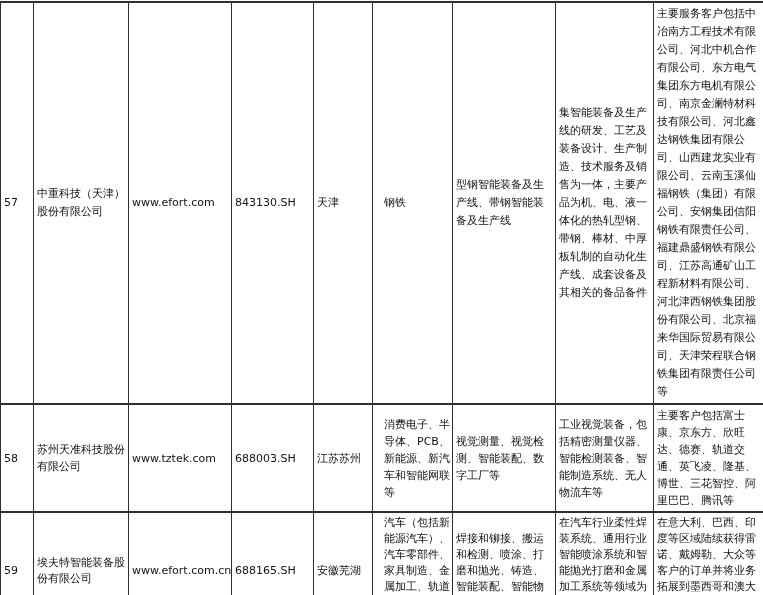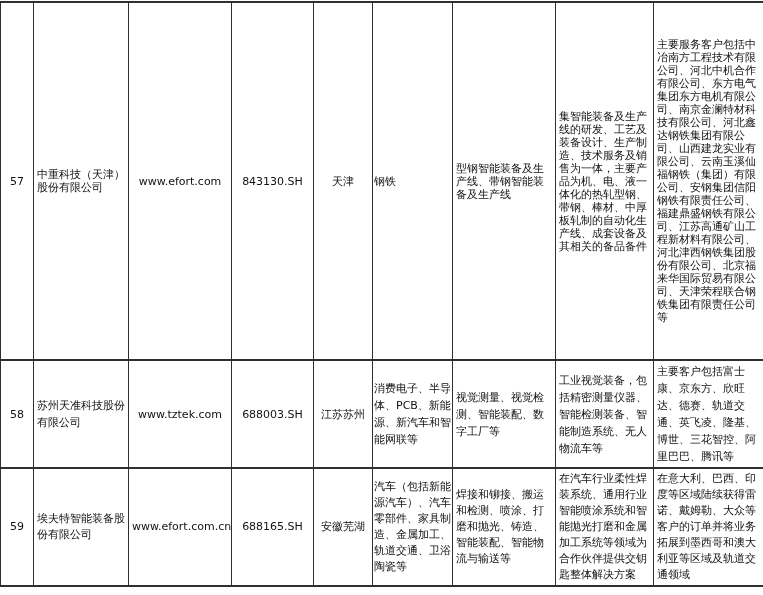--- a/index.html
+++ b/index.html
@@ -15,27 +15,27 @@
   td {
     border:1px solid #2f2f2f;
     border-top-width:2px; border-bottom-width:2px;
     vertical-align:middle;
     font-size:11px; line-height:17px;
     padding:2px 3px;
     word-break:break-all;
     overflow:hidden;
     background:#ffffff;
   }
-  tr.r1 td { line-height:13px; }
+  tr.r1 td { line-height:18px; }
   tr.r3 td { line-height:16px; }
   tr.r1 { height:358px; }
   tr.r2 { height:105px; }
   tr.r3 { height:109px; }
-  td.center { text-align:center; word-break:keep-all; }
-  td.tight { padding-left:1px; padding-right:1px; }
+  td.center { word-break:keep-all; }
+  td.tight { padding-left:11px; padding-right:1px; }
   td.left { text-align:left; }
 </style>
 </head>
 <body>
 
 <table class="companies">
   <colgroup>
     <col style="width:33px">
       <col style="width:95px">
       <col style="width:103px">

